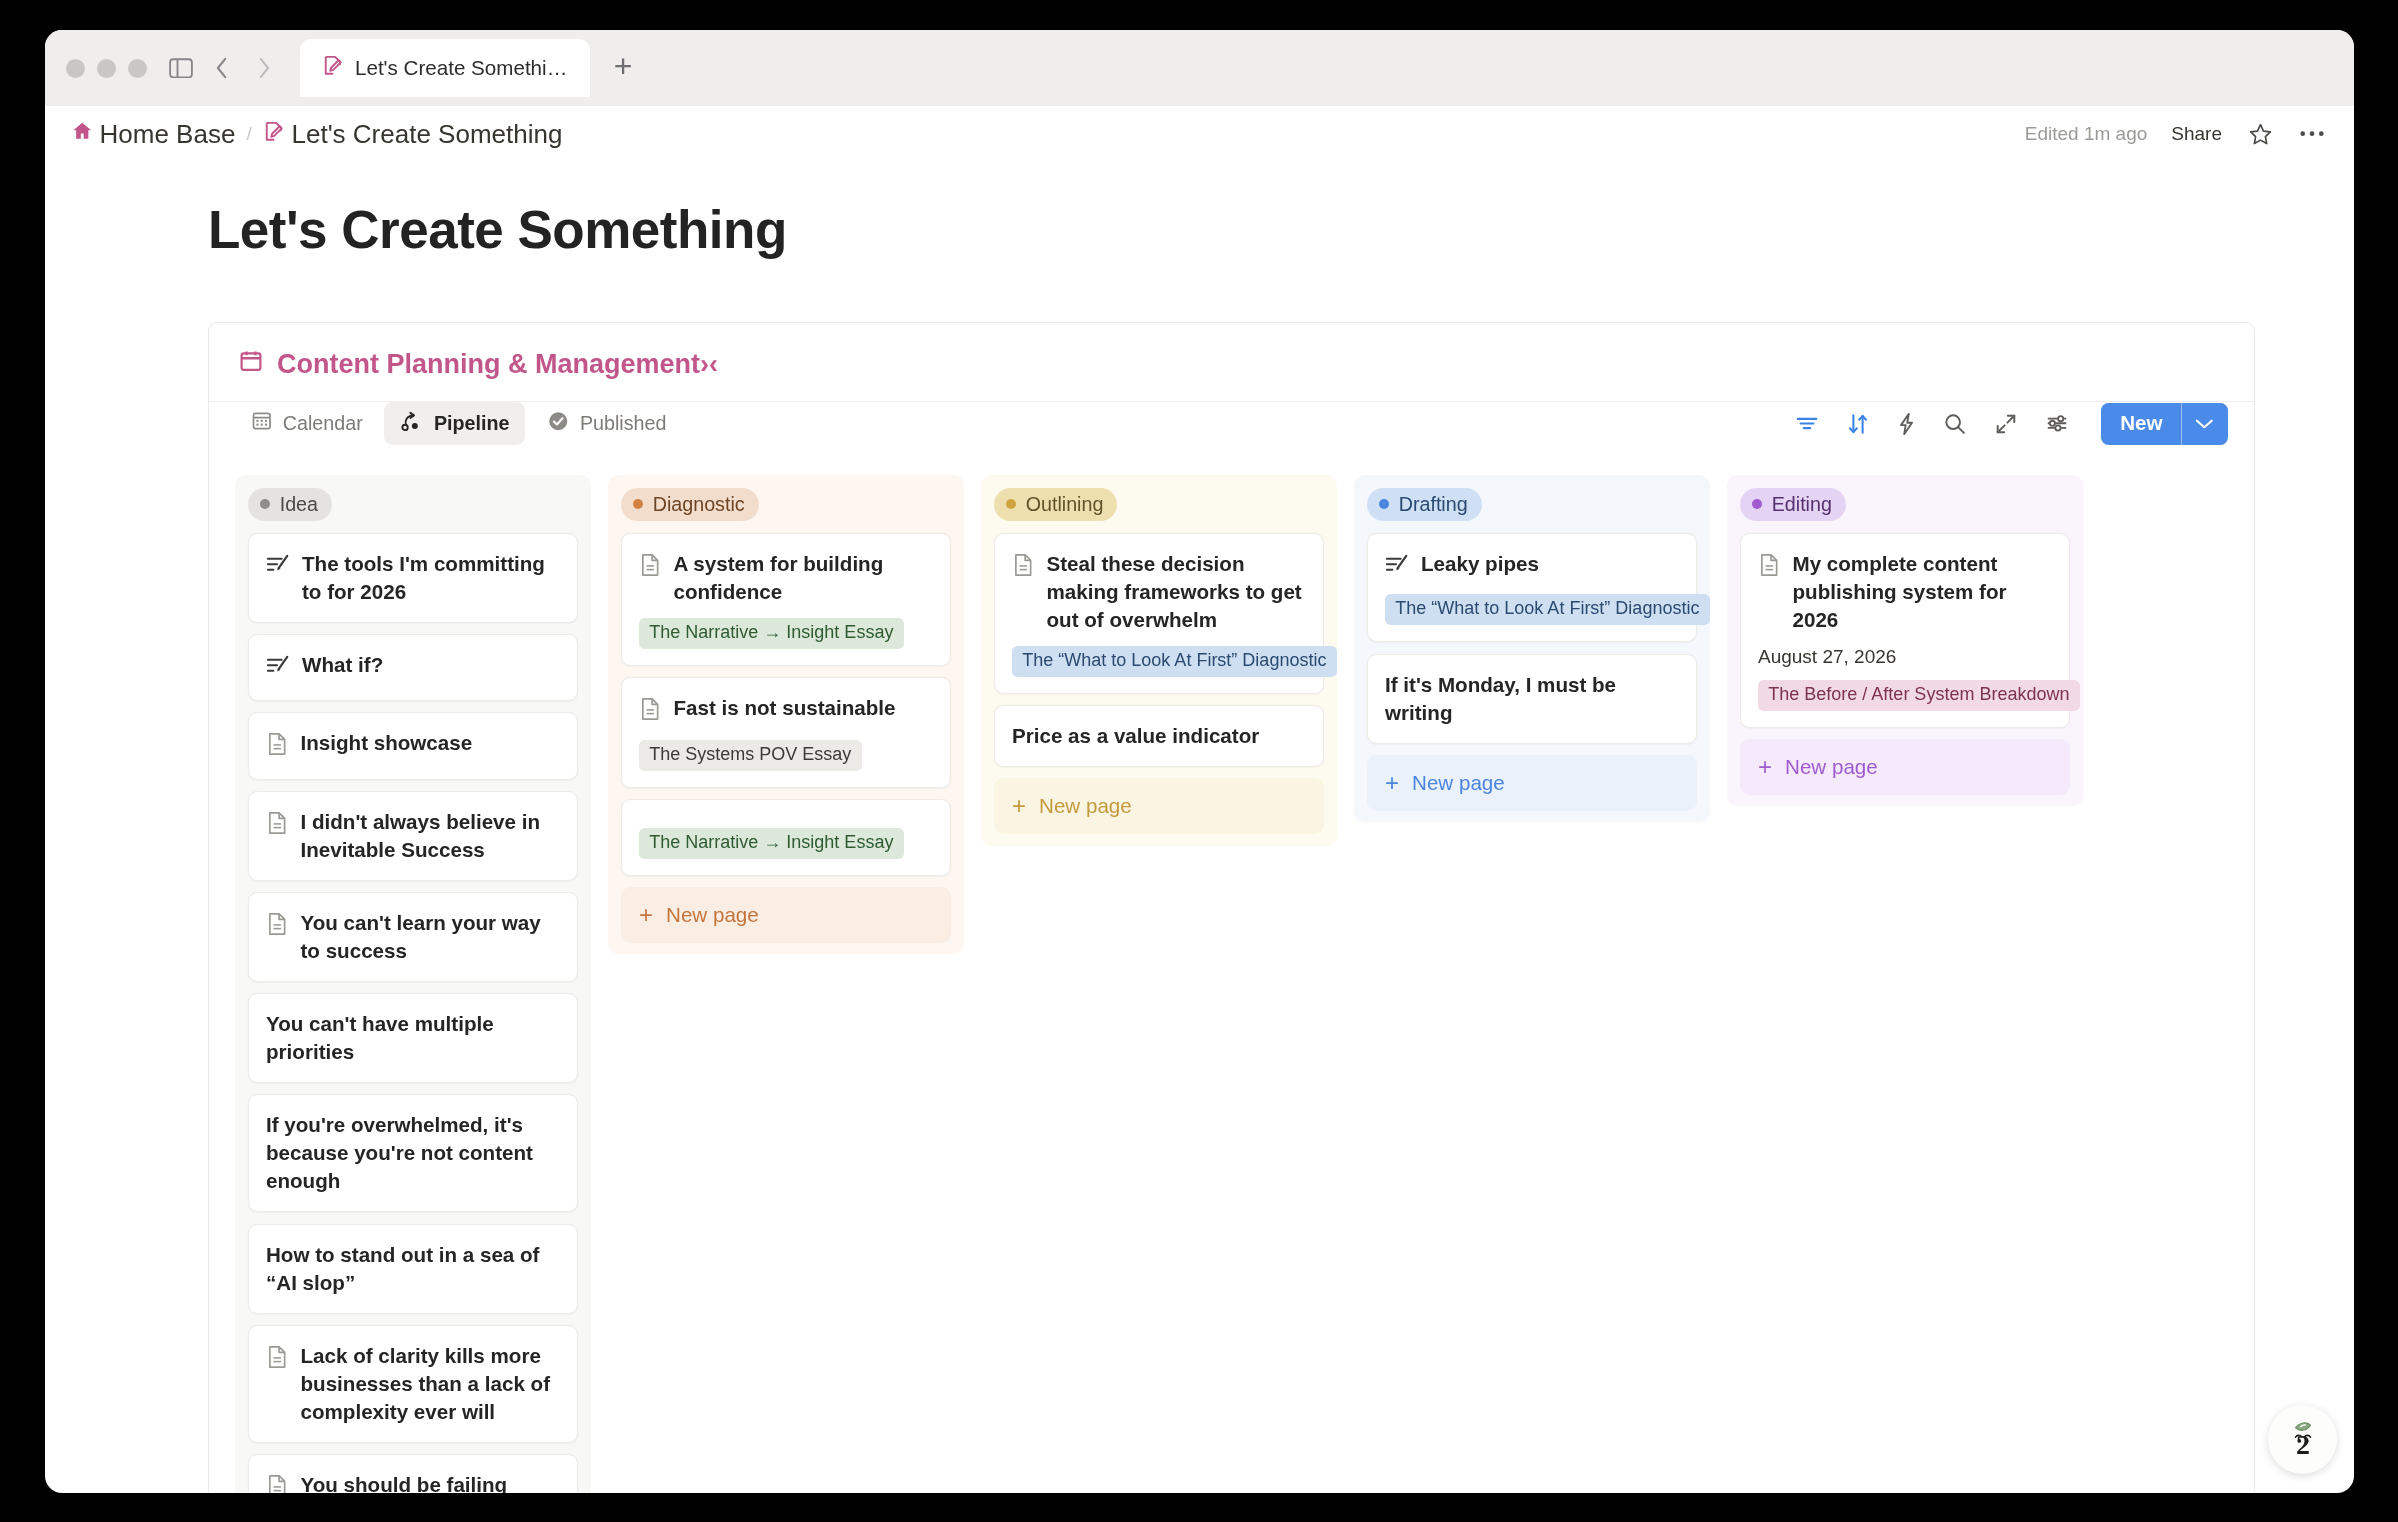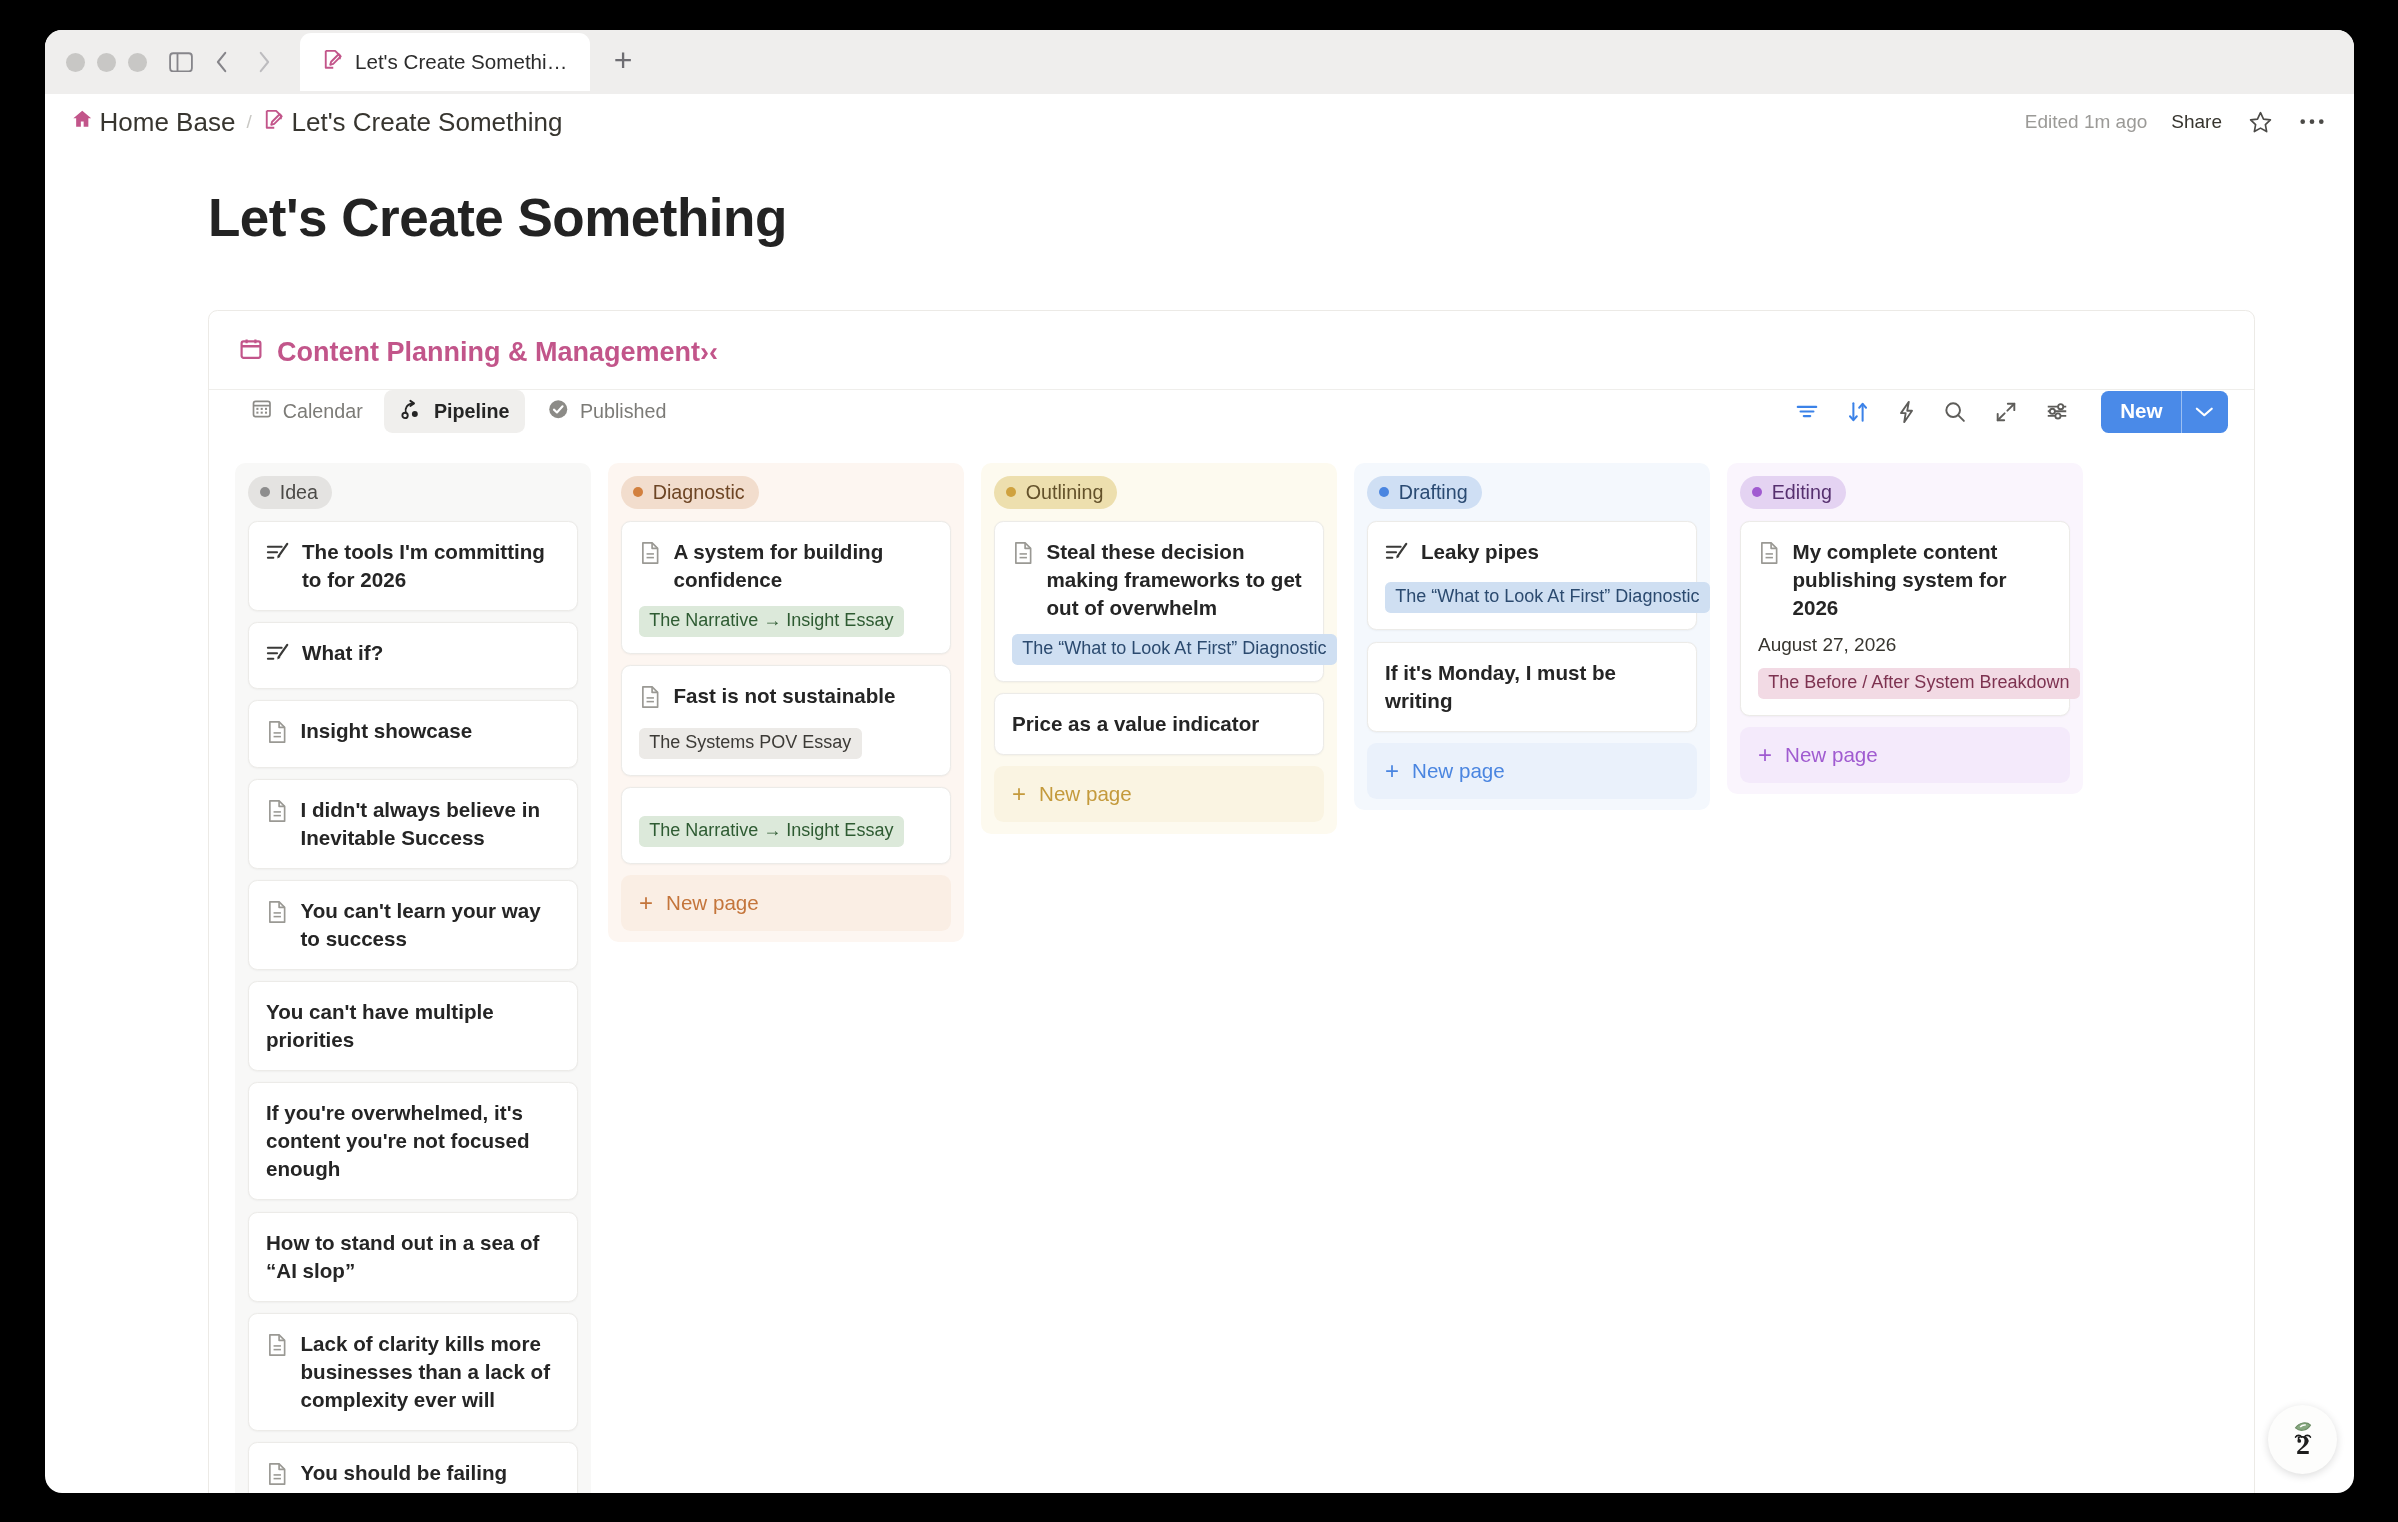--- a/index.html
+++ b/index.html
@@ -19,21 +19,21 @@
     position: absolute;
     left: 45px; top: 30px;
     width: 2309px; height: 1463px;
     background: #ffffff;
     border-radius: 17px;
     overflow: hidden;
   }
   
   .tabstrip {
     position: relative;
-    height: 64px;
+    height: 76px;
     background: #efeeed;
     display: flex;
     align-items: center;
     padding-left: 20.6px;
   }
   .traffic { display: flex; gap: 12px; align-items: center; }
   .dot { width: 19px; height: 19px; border-radius: 50%; background: #c8c7c5; }
   .chrome-ico {
     width: 28px; height: 28px;
     display: flex; align-items: center; justify-content: center;
@@ -441,21 +441,21 @@
                   <span>You can't learn your way to success</span>
                 </div>
               </div>
               <div class="card">
                 <div class="card-title">
                   <span>You can't have multiple priorities</span>
                 </div>
               </div>
               <div class="card">
                 <div class="card-title">
-                  <span>If you're overwhelmed, it's content you're not focused enough</span>
+                  <span>If you're overwhelmed, it's because you're not content enough</span>
                 </div>
               </div>
               <div class="card">
                 <div class="card-title">
                   <span>How to stand out in a sea of “AI slop”</span>
                 </div>
               </div>
               <div class="card">
                 <div class="card-title">
                   <span class="card-ico"><svg width="22.5" height="24" viewBox="0 0 24 26">

